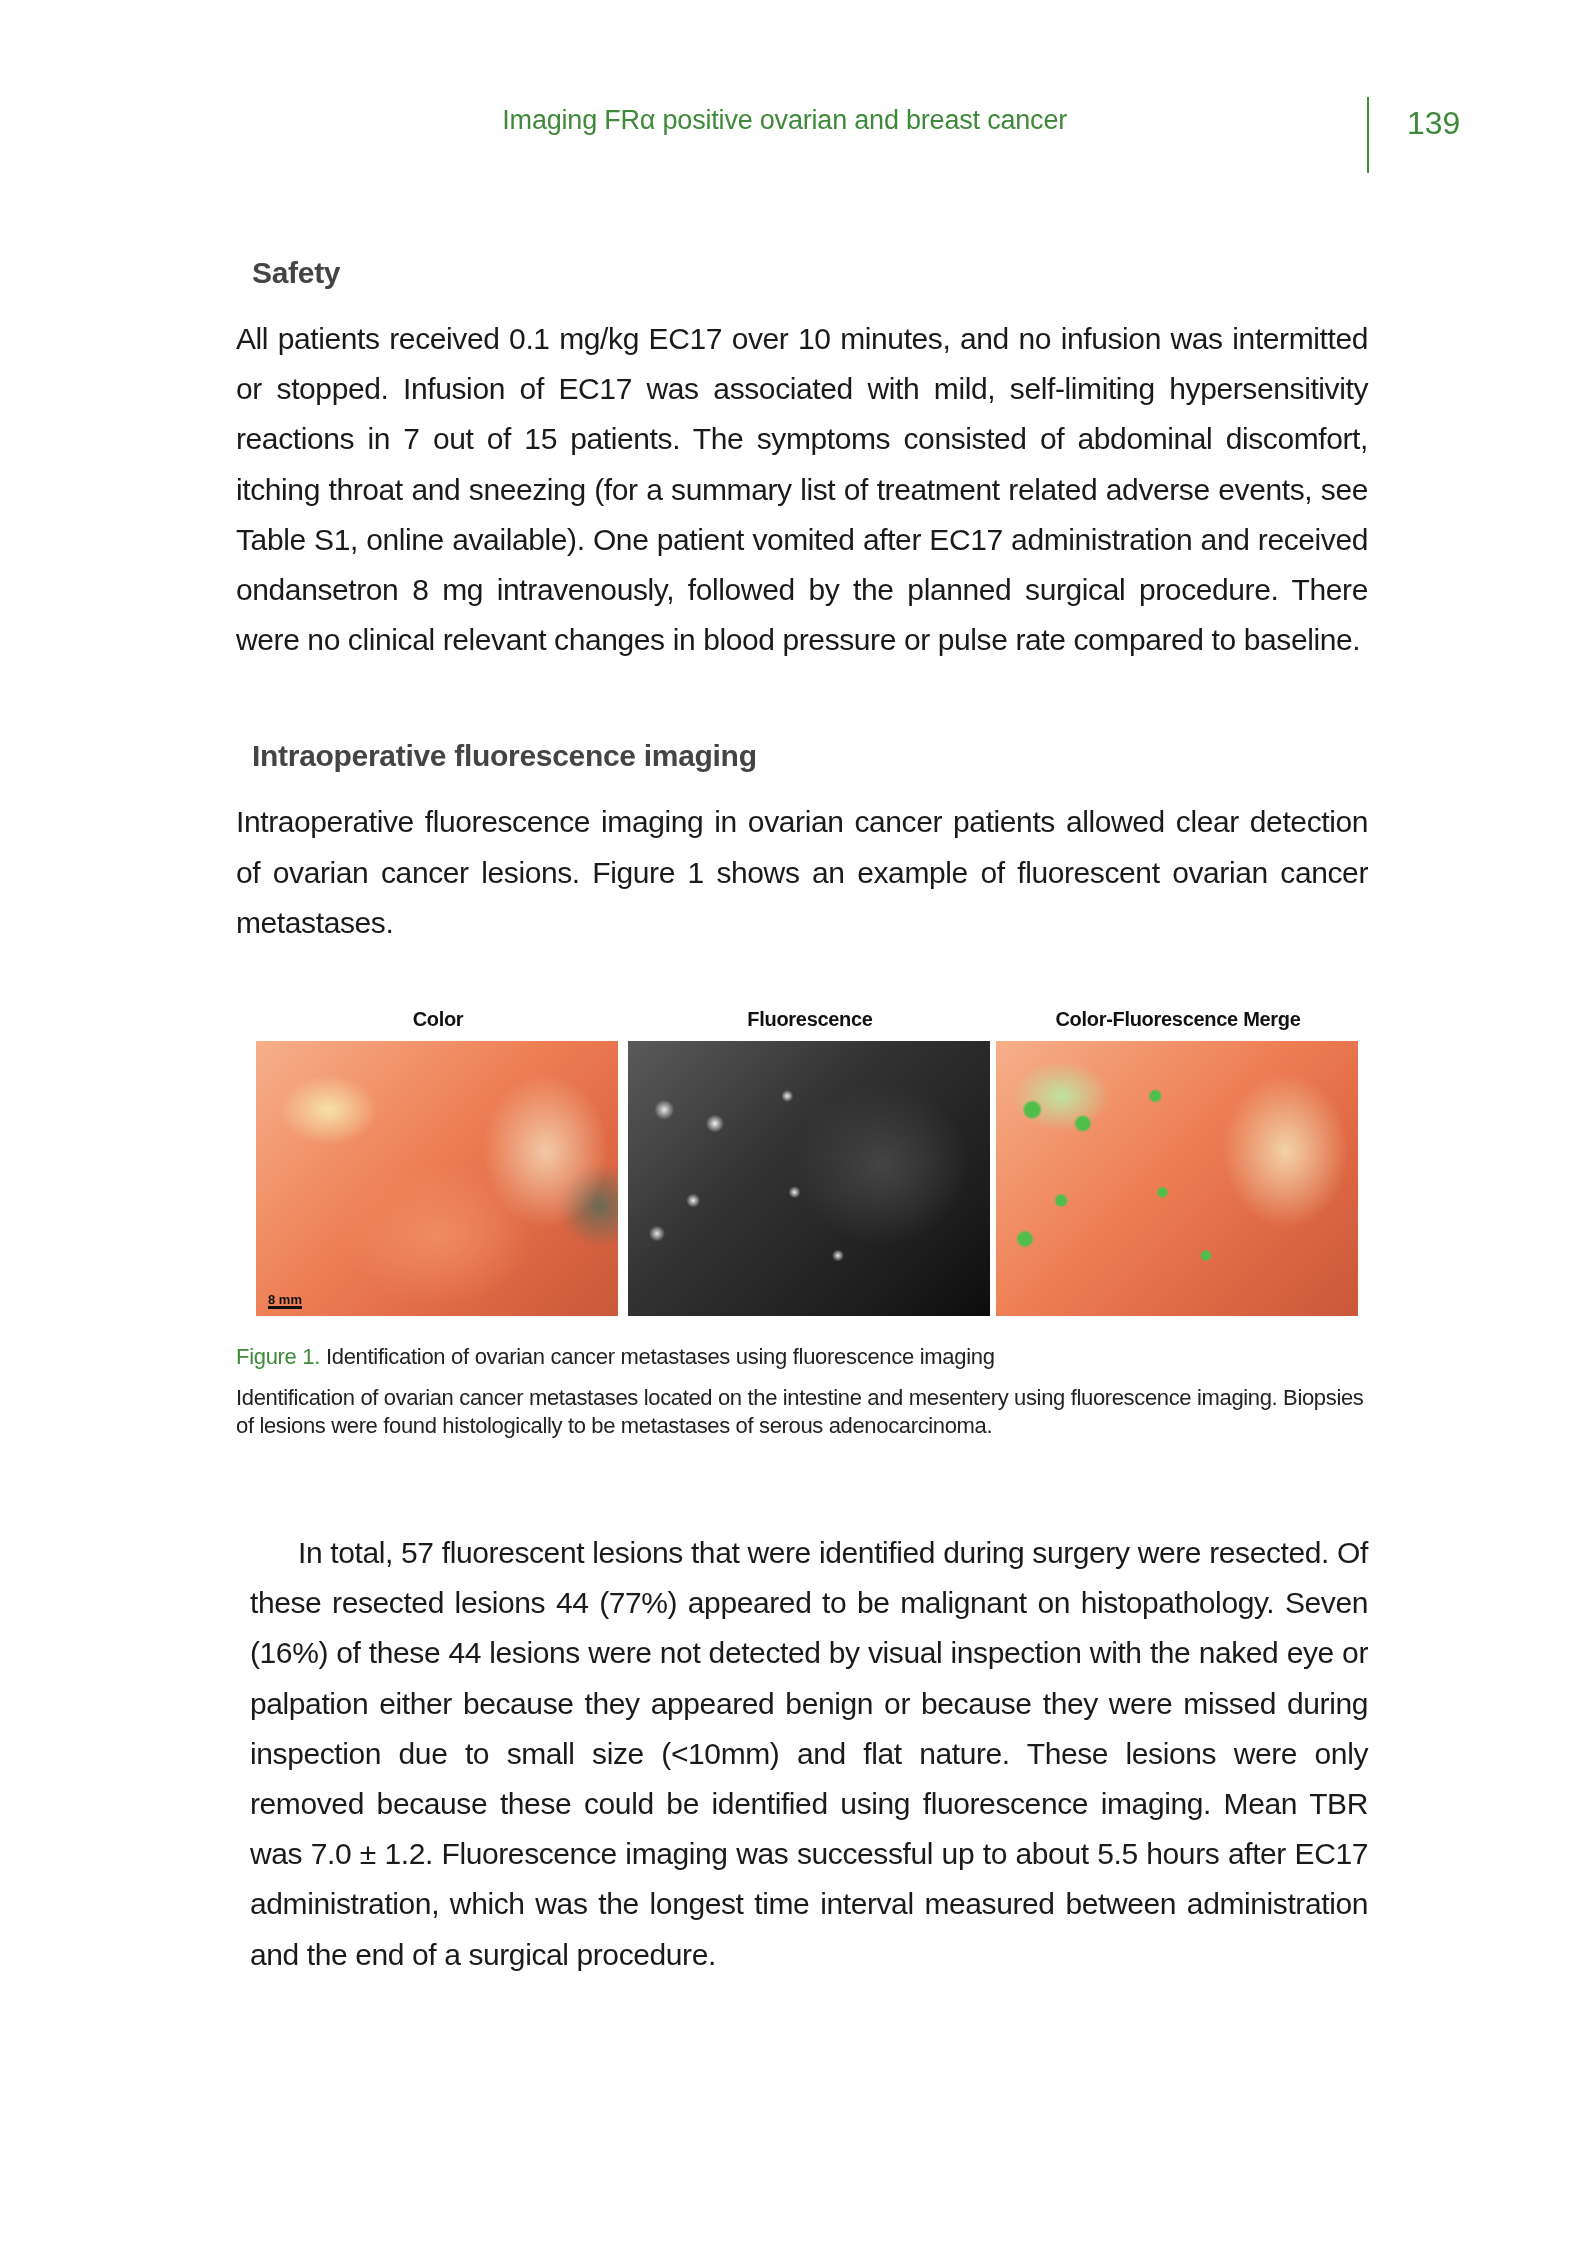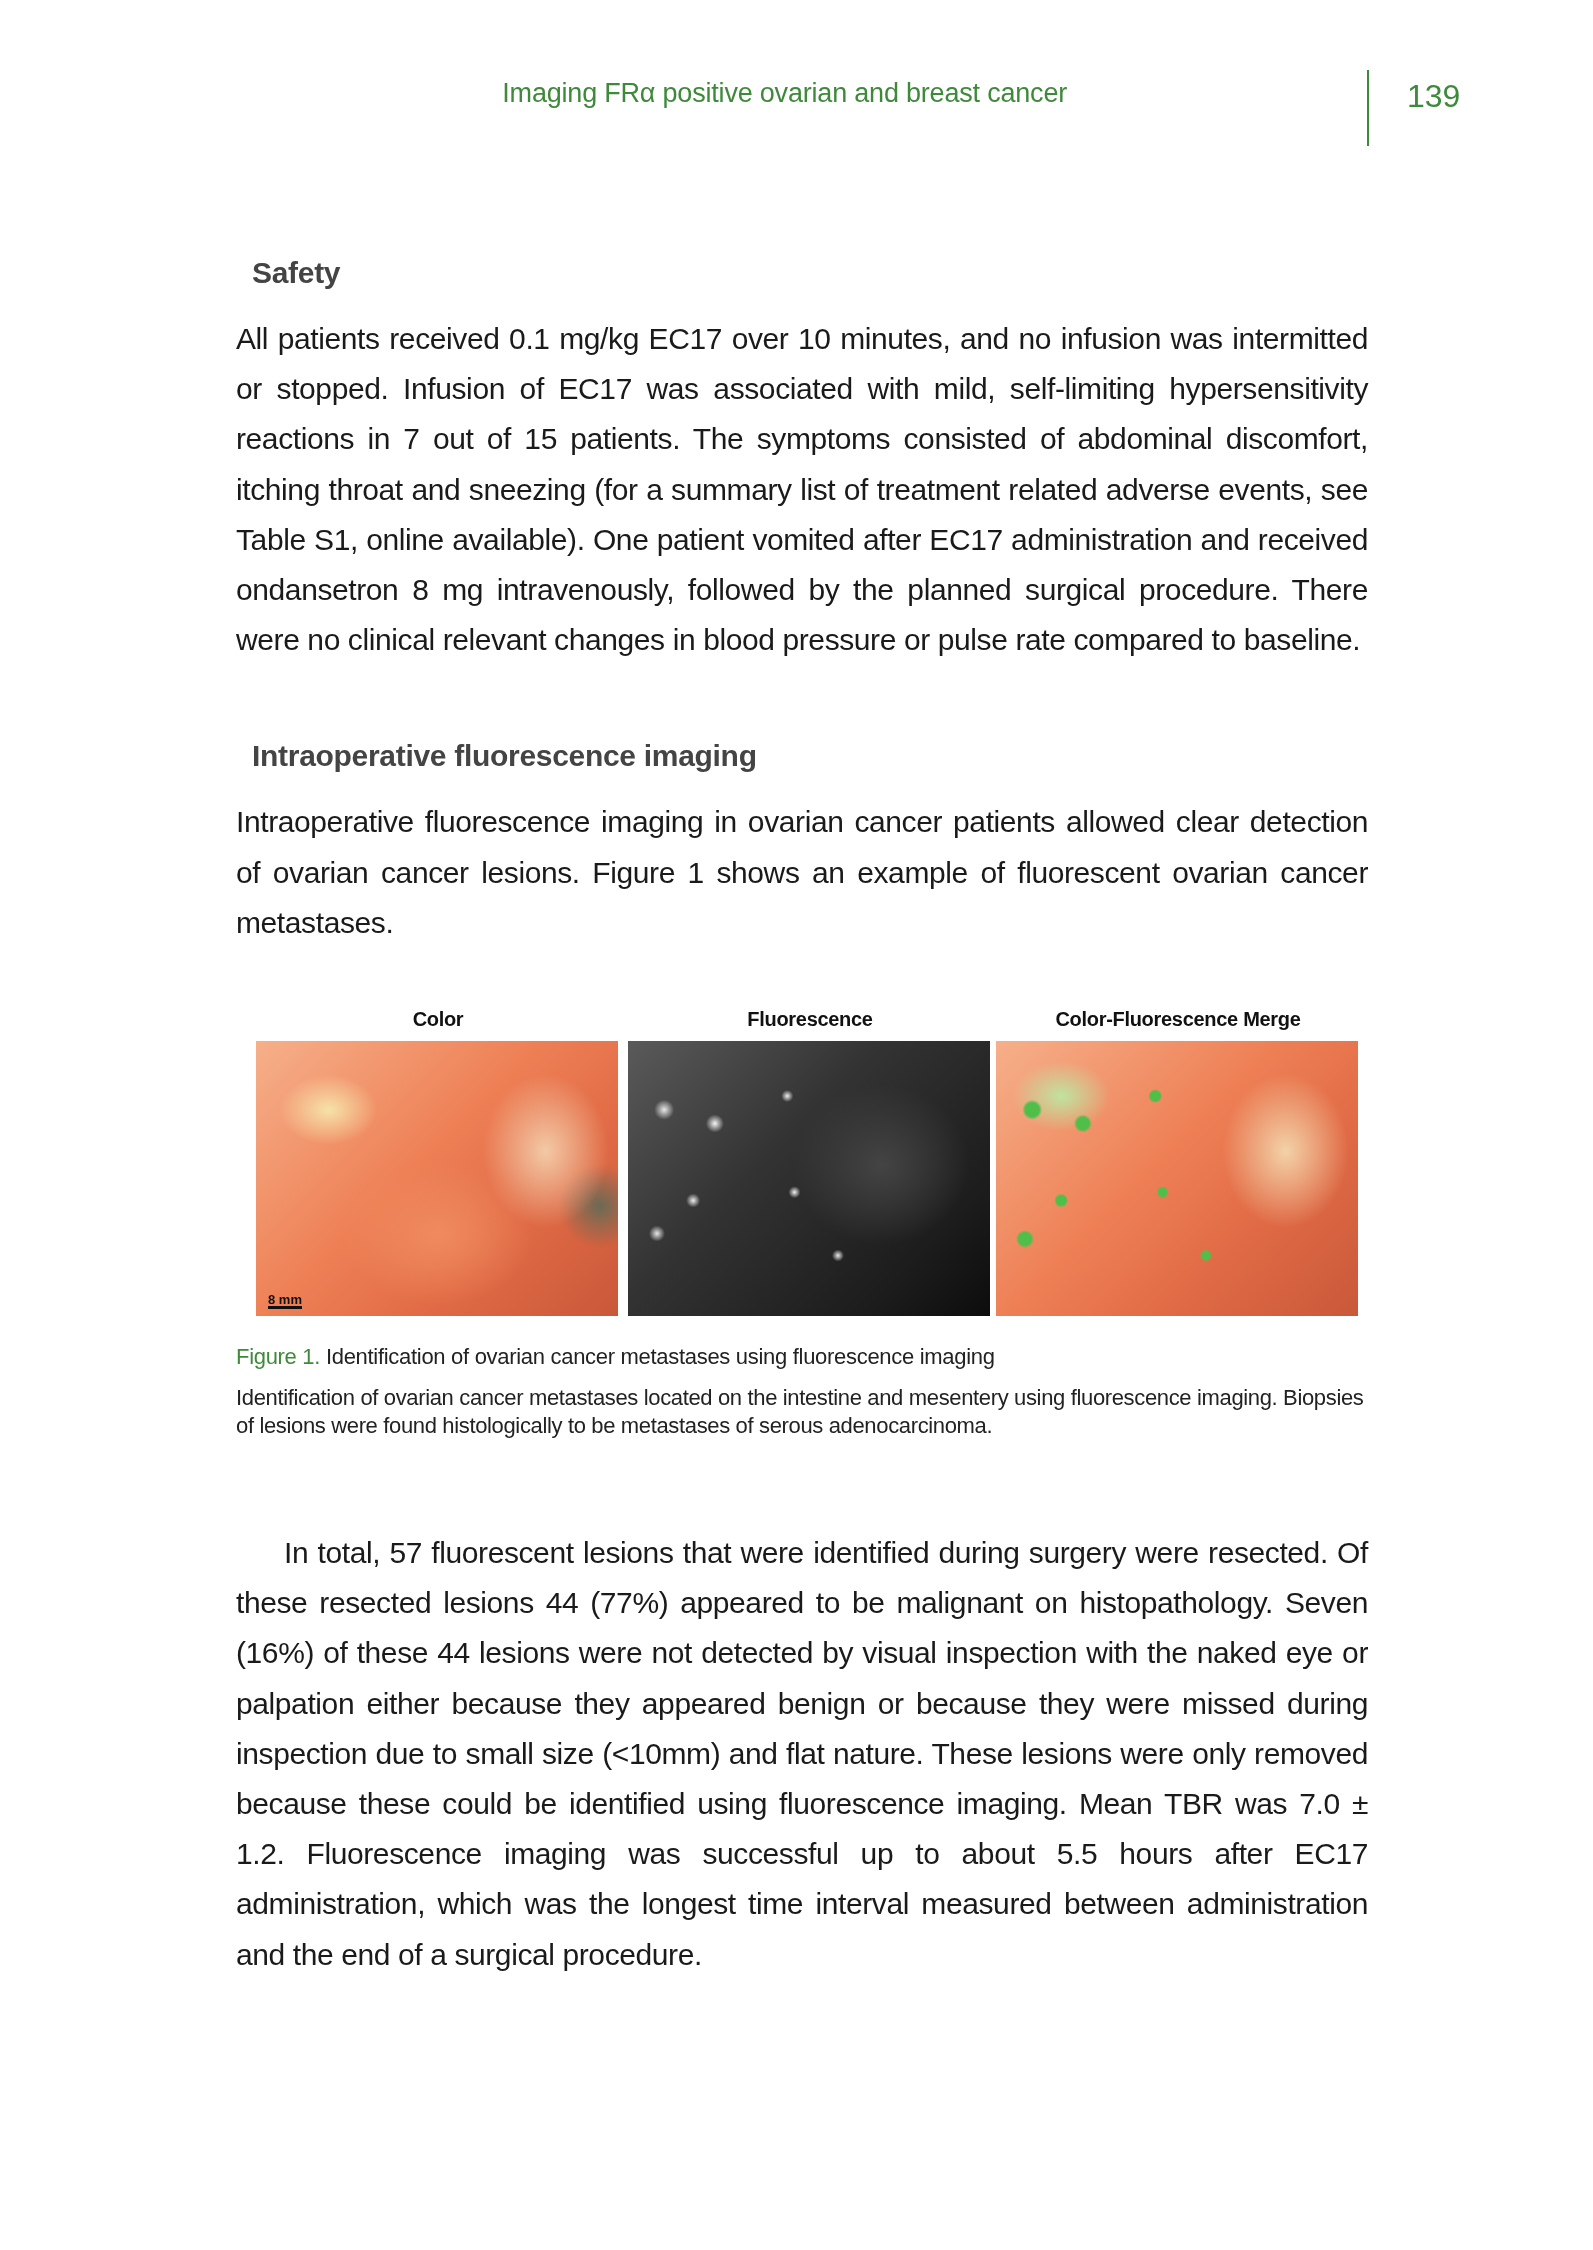--- a/index.html
+++ b/index.html
@@ -1,27 +1,27 @@
 <!DOCTYPE html>
 <html><head>
 <meta charset="utf-8">
 <style>
   html, body { margin:0; padding:0; background:#ffffff; }
   body { width:1593px; height:2250px; position:relative; overflow:hidden;
          font-family:"Liberation Sans", sans-serif; color:#1a1a1a; }
 
-  .running-head { position:absolute; top:78px; left:0; width:1332px; height:70px; }
+  .running-head { position:absolute; top:105px; left:0; width:1332px; height:70px; }
   .rh-title { position:absolute; right:265px; top:0; font-size:27px; color:#3f8a3a; white-space:nowrap; letter-spacing:-0.2px; }
   .rh-rule  { position:absolute; left:1367px; top:-8px; width:2px; height:76px; background:#3f8a3a; }
   .rh-page  { position:absolute; left:1407px; top:0; font-size:32px; color:#3f8a3a; }
 
   .content { position:absolute; left:236px; top:232px; width:1132px; }
   .heading { font-weight:bold; font-size:30px; color:#444444; line-height:50px; margin:16px; letter-spacing:-0.3px; }
   .para { font-size:30px; line-height:50.2px; margin:0; text-align:justify; text-align-last:left; letter-spacing:-0.4px; }
-  .indent { text-indent:48px; }
+  .indent { text-indent:48px;margin-left:14px; }
   .gap-after-safety { height:50px; }
 
   .figure { position:absolute; left:240px; top:1005px; width:1120px; }
   .panel-row { position:relative; height:315px; }
   .panel { position:absolute; top:0; width:364px; }
   .panel-title { text-align:center; font-size:20px; font-weight:bold; color:#111; height:36px; line-height:28px; letter-spacing:-0.3px; }
   .panel-img { position:relative; width:362px; height:275px; overflow:hidden; }
   .p1 { left:16px; } .p2 { left:378px;padding-left:10px; } .p3 { left:756px; }
 
   .img-color { background:

